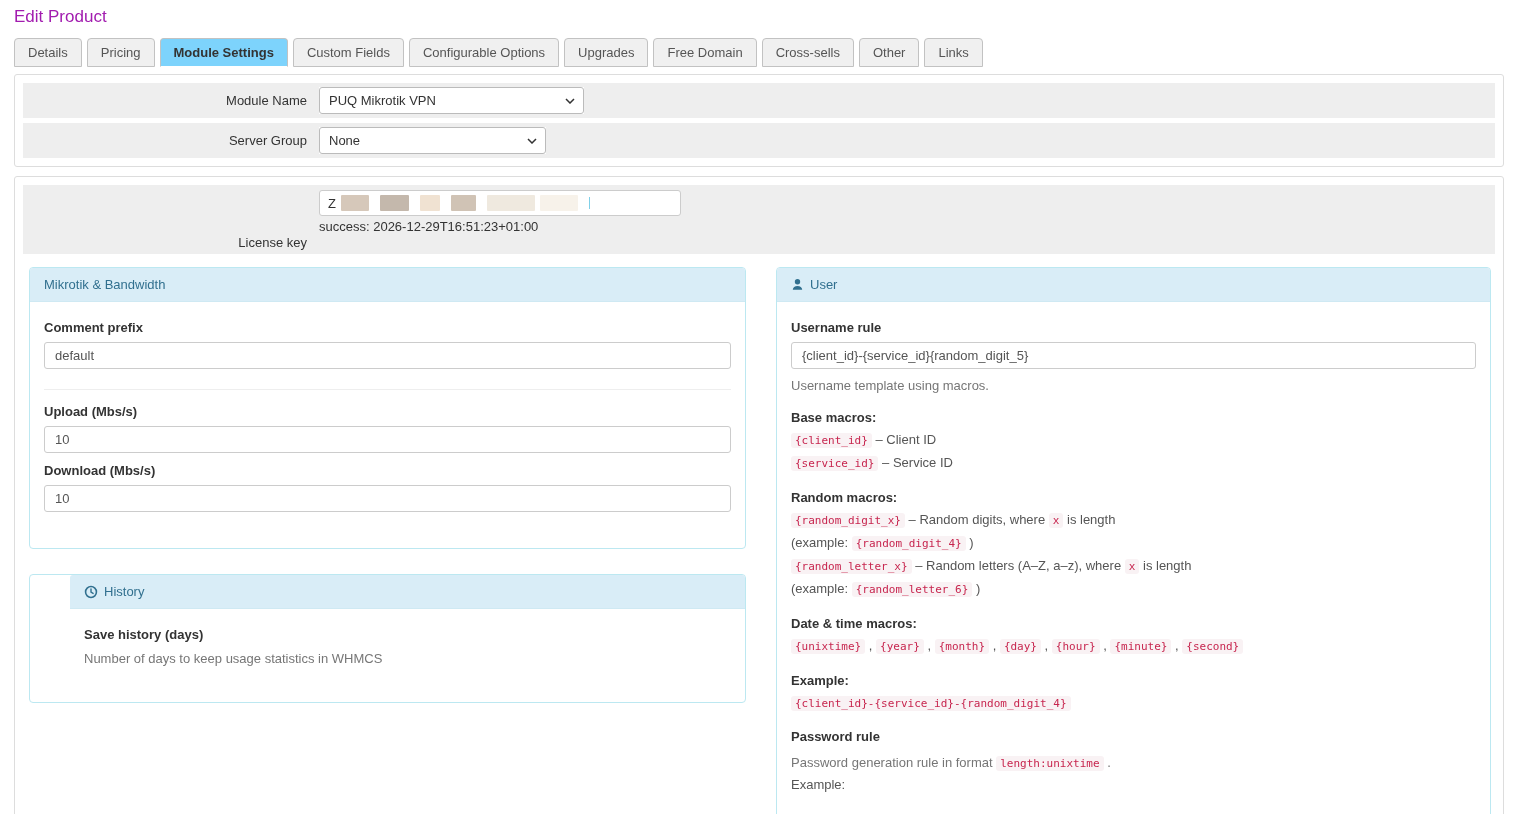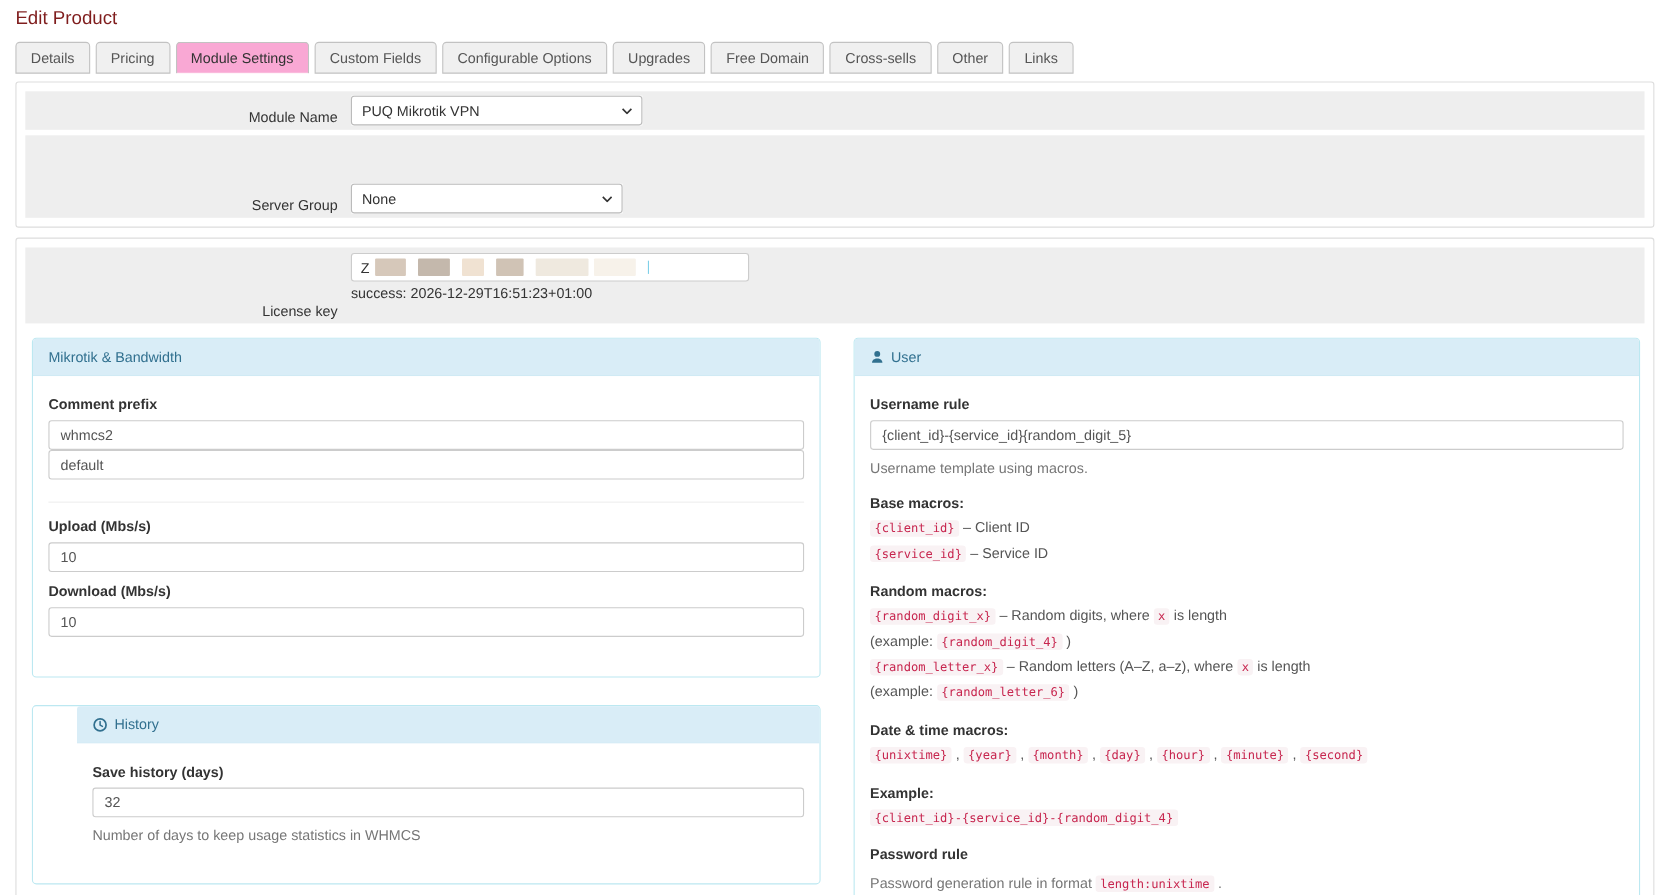--- a/index.html
+++ b/index.html
@@ -3,46 +3,46 @@
 <meta charset="utf-8">
 <style>
   * { box-sizing: border-box; }
   html,body { margin:0; padding:0; }
   body {
     width:1518px; min-height:814px; background:#fff;
     font-family:"Liberation Sans", sans-serif; font-size:13px; color:#555;
   }
   .page { padding:0 14px; }
 
-  .page-title { font-size:17px; font-weight:400; color:#7f1d1d; margin:7px 0 11px 0; }
+  .page-title { font-size:17px; font-weight:400; color:#a21caf; margin:7px 0 11px 0; }
 
   
   .tabs { display:flex; gap:5px; margin:0 0 7px 0; }
   .tab {
     padding:6px 13px; background:#f0f0f0; border:1px solid #c2c2c2;
     border-radius:4px 4px 0 0; color:#555; cursor:pointer; white-space:nowrap;
   }
-  .tab.active { background:#f9a8d4; font-weight:400; color:#333; border-bottom-color:#fff; }
+  .tab.active { background:#7dd3fc; font-weight:700; color:#333; border-bottom-color:#fff; }
 
   
   .outer-box { border:1px solid #ddd; border-radius:3px; padding:8px; background:#fff; }
   .outer-box + .outer-box { margin-top:9px; }
 
-  .setting-row { background:#eee; display:flex; align-items:flex-end; min-height:35px; padding:4px 8px; }
+  .setting-row { background:#eee; display:flex; align-items:center; min-height:35px; padding:4px 8px; }
   .setting-row + .setting-row { margin-top:5px; }
   .setting-label { width:288px; text-align:right; padding-right:12px; color:#333; flex:none; }
 
   .select-wrap { position:relative; display:inline-block; background:#fff; }
   select {
     appearance:none; -webkit-appearance:none; background:transparent; border:1px solid #bbb;
     border-radius:3px; height:27px; padding:0 24px 0 9px; font-size:13px; color:#333;
     font-family:"Liberation Sans", sans-serif; width:100%;
   }
   .select-wrap .chev { position:absolute; right:9px; top:50%; margin-top:-3px; pointer-events:none; }
-  .w-module { width:265px; } .w-group { width:247px;margin-top:40px; }
+  .w-module { width:265px; } .w-group { width:227px; }
 
   
   .license-row { background:#eee; padding:5px 8px 4px 8px; display:flex; align-items:flex-start; }
   .license-row .setting-label { padding-top:8px;margin-top:37px; }
   .license-field { width:362px; }
   .license-input {
     background:#fff; border:1px solid #ccc; border-radius:3px; height:26px;
     display:flex; align-items:center; padding:0 8px; gap:11px; cursor:text;
   }
   .license-z { color:#333; }
@@ -148,21 +148,20 @@
 
     <div class="panels">
 
       <div class="col-left">
         <div class="panel">
           <div class="panel-heading">
             <span>Mikrotik &amp; Bandwidth</span>
           </div>
           <div class="panel-body">
             <div class="field-label">Comment prefix</div>
-            <input class="text-input" type="text" value="whmcs2" style="">
 
             <input class="text-input" type="text" value="default" style="">
 
             <hr class="field-sep">
 
             <div class="field-label">Upload (Mbs/s)</div>
             <input class="text-input" type="text" value="10" style="">
 
             <div class="field-label">Download (Mbs/s)</div>
             <input class="text-input" type="text" value="10" style="">
@@ -173,21 +172,20 @@
         <div class="panel">
           <div class="panel-heading">
             <svg width="14" height="14" viewBox="0 0 16 16">
                 <circle cx="8" cy="8" r="6.2" fill="none" stroke="#31708f" stroke-width="1.8"></circle>
                 <path d="M8 4.6V8.2l2.4 1.4" stroke="#31708f" stroke-width="1.6" fill="none" stroke-linecap="round"></path>
               </svg>
             <span>History</span>
           </div>
           <div class="panel-body">
             <div class="field-label">Save history (days)</div>
-            <input class="text-input" type="text" value="32" style="">
             <div class="help-text">Number of days to keep usage statistics in WHMCS</div>
             <div class="spacer-lg"></div>
           </div>
         </div>
       </div>
 
       <div class="col-right">
         <div class="panel">
           <div class="panel-heading">
             <svg width="13" height="13" viewBox="0 0 16 16">

